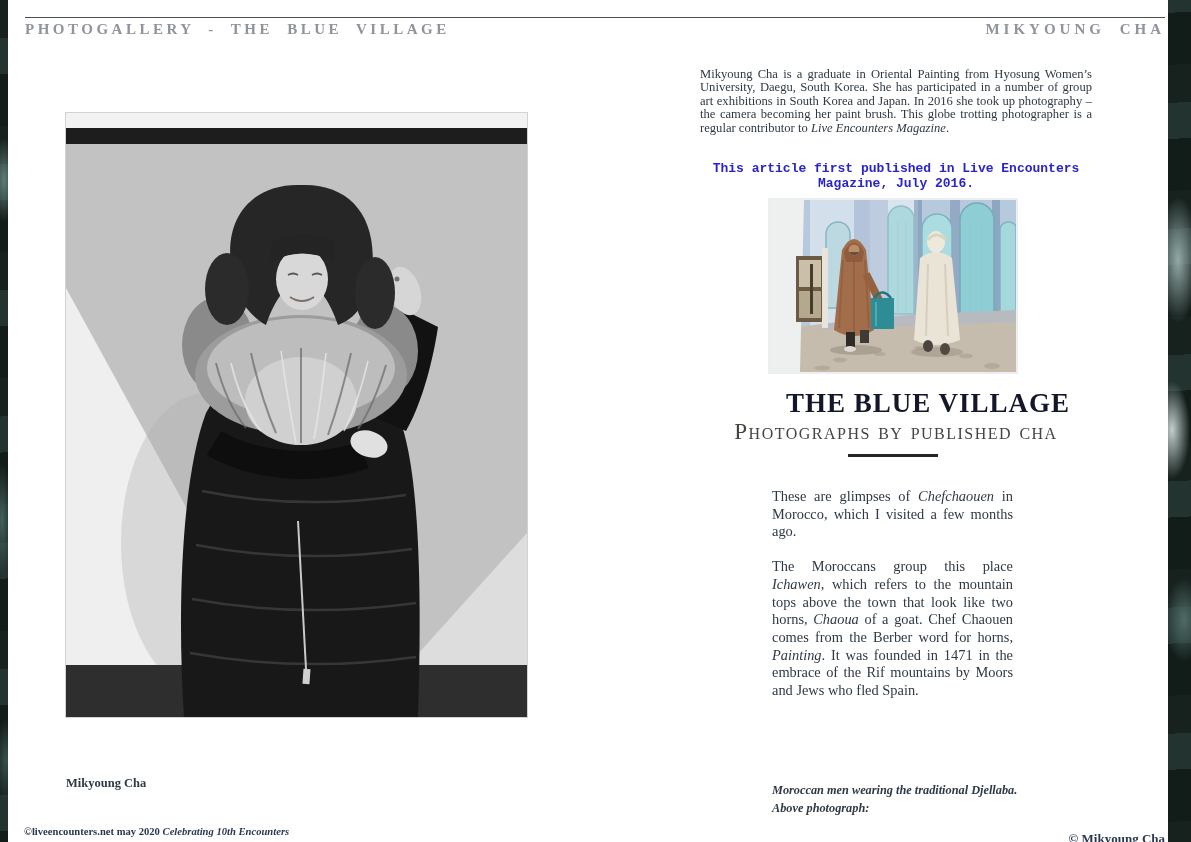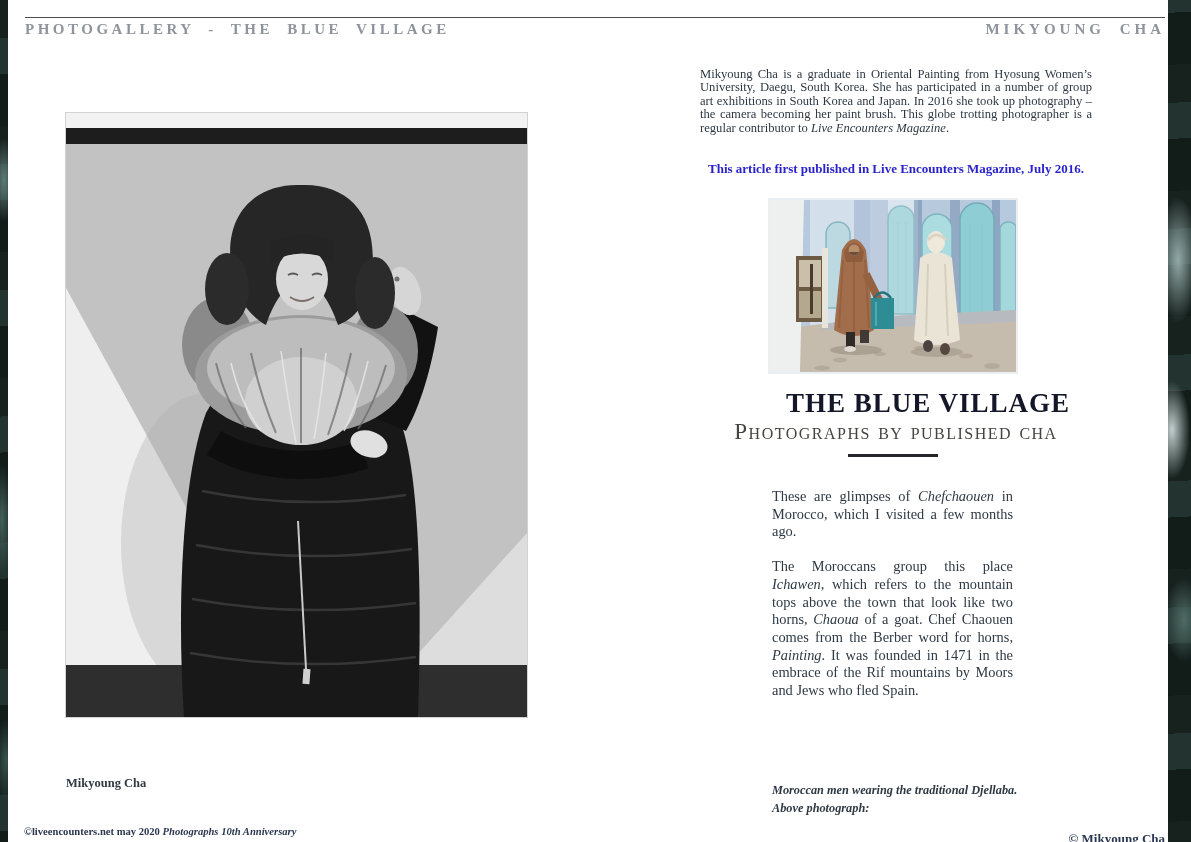--- a/index.html
+++ b/index.html
@@ -24,21 +24,21 @@
   .hdr-left{left:25px;}
   .hdr-right{right:26px;letter-spacing:4px;}
   
   .portrait{position:absolute;left:66px;top:113px;width:461px;height:604px;box-shadow:0 0 0 1px #d2d2d2;}
   .portrait svg{display:block;width:100%;height:100%;}
   .portrait-caption{position:absolute;left:66px;top:776px;font-size:12.5px;font-weight:bold;color:var(--text_dark,#2e3944);}
   
   .bio{position:absolute;left:700px;top:68px;width:392px;font-size:12.6px;line-height:13.4px;
        text-align:justify;color:var(--text_dark,#2e3944);}
   .note{position:absolute;left:700px;top:161px;width:392px;text-align:center;font-size:13px;font-weight:bold;
-        color:var(--accent_blue,#2a23cb);}
+        color:var(--accent_blue,#2a23cb);font-family:Liberation Mono, monospace;}
   .street-photo{position:absolute;left:770px;top:200px;width:246px;height:172px;box-shadow:0 0 0 2px #eceff1;}
   .street-photo svg{display:block;width:100%;height:100%;}
   .art-title{position:absolute;left:732px;top:388px;width:392px;text-align:center;font-size:27px;font-weight:bold;
              letter-spacing:1px;color:var(--title_dark,#14172a);}
   .art-subtitle{position:absolute;left:700px;top:419px;width:392px;text-align:center;font-size:23px;
              font-variant:small-caps;letter-spacing:1.5px;color:#45443f;}
   .art-divider{position:absolute;left:848px;top:454px;width:90px;height:3px;background:#26262a;}
   .body-copy{position:absolute;left:772px;top:472px;width:241px;font-size:14.4px;line-height:17.7px;
              text-align:justify;color:var(--text_dark,#2e3944);}
   .body-copy p{margin:16px 0 17px 0;}
@@ -207,18 +207,18 @@
   <div class="body-copy">
     <p><span>These are glimpses of </span><em>Chefchaouen</em><span> in Morocco, which I visited a few months ago.</span></p>
     <p><span>The Moroccans group this place </span><em>Ichawen</em><span>, which refers to the mountain tops above the town that look like two horns, </span><em>Chaoua</em><span> of a goat. Chef Chaouen comes from the Berber word for horns, </span><em>Painting</em><span>. It was founded in 1471 in the embrace of the Rif mountains by Moors and Jews who fled Spain.</span></p>
   </div>
 
   <div class="photo-caption">
     <div>Moroccan men wearing the traditional Djellaba.</div>
     <div>Above photograph:</div>
   </div>
 
-  <div class="footer-left"><span>©liveencounters.net may 2020 </span><em>Photographs 10th Anniversary</em></div>
+  <div class="footer-left"><span>©liveencounters.net may 2020 </span><em>Celebrating 10th Encounters</em></div>
   <div class="footer-right">
     <div class="l1">© Mikyoung Cha</div>
     <div class="l2">2020 may © liveencounters.net</div>
   </div>
 </div>
 
 </body></html>

